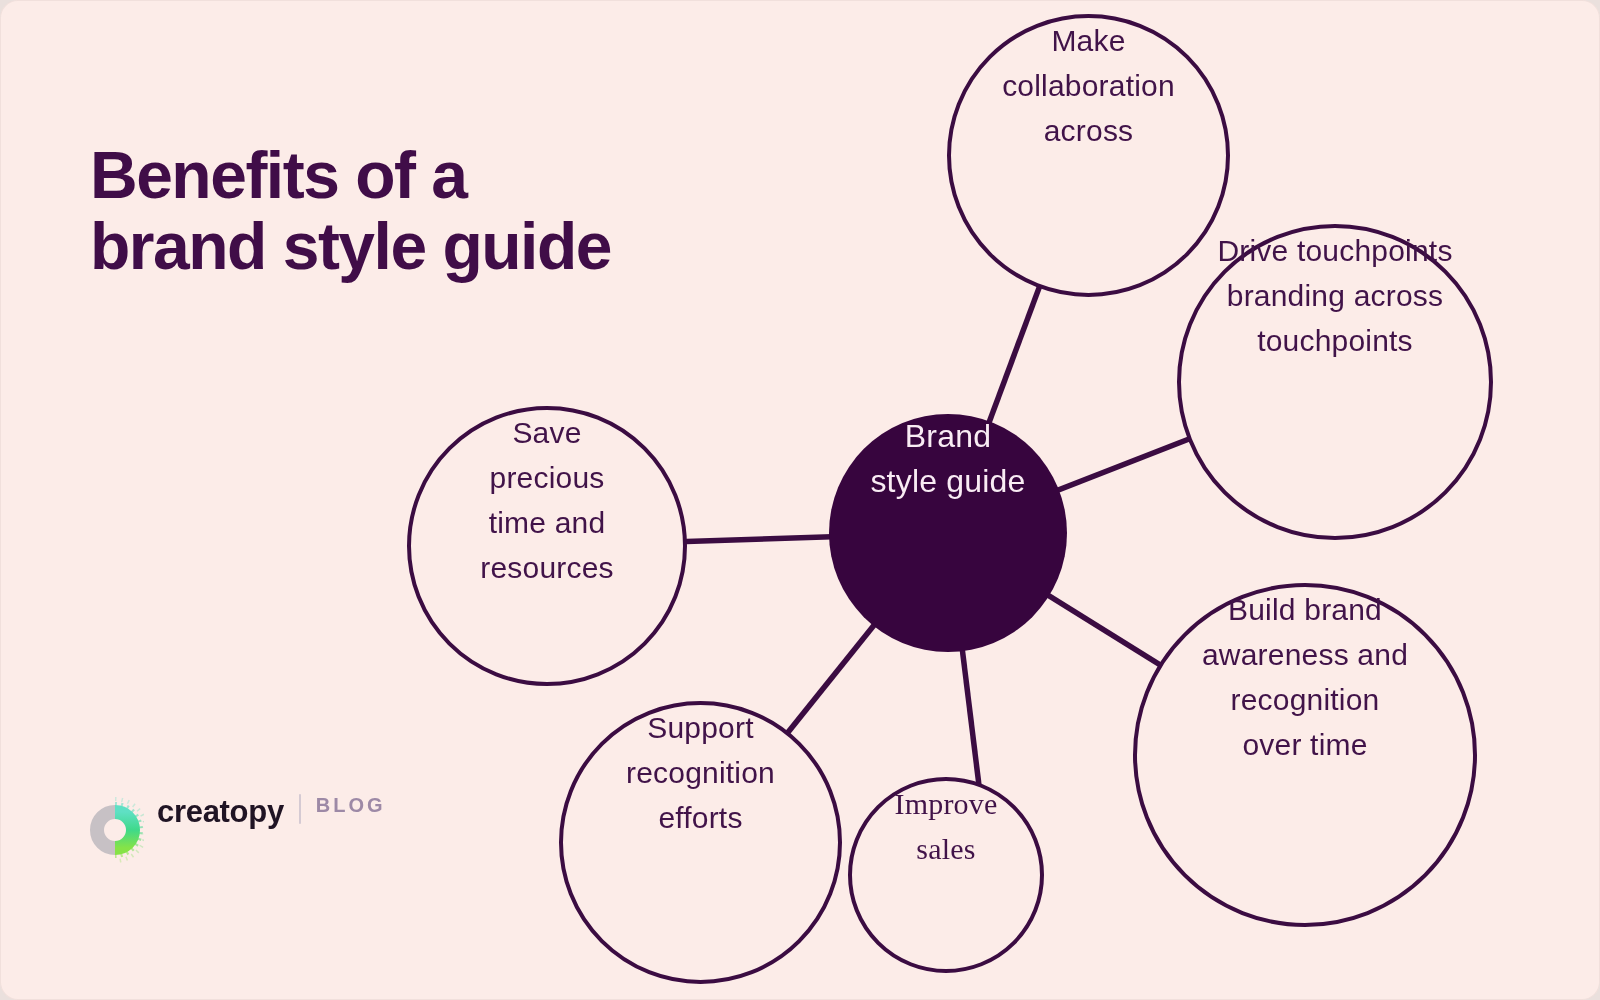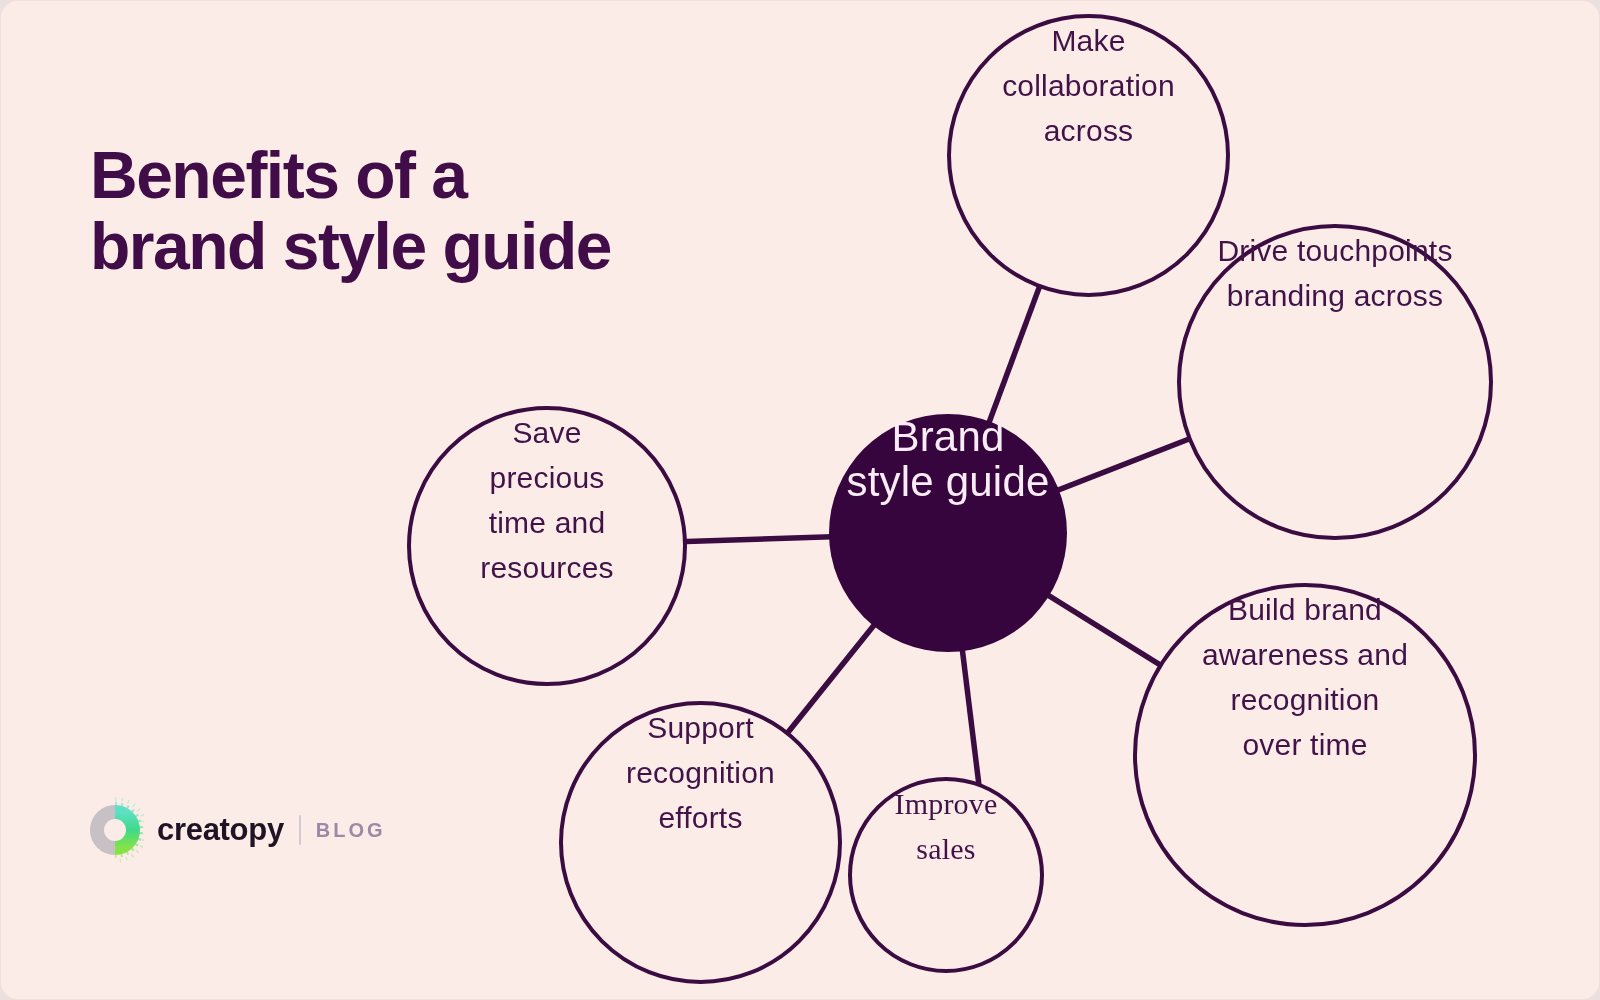--- a/index.html
+++ b/index.html
@@ -30,23 +30,23 @@
     font-size:66px;line-height:71px;font-weight:800;letter-spacing:-1.5px;
     color:var(--title);}
   .title span{display:block;}
   .node{position:absolute;border-radius:50%;display:flex;
     justify-content:center;text-align:center;}
   .satellite{border:4.5px solid var(--purple);background:var(--bg);z-index:2;}
   .center-node{background:var(--center-fill);z-index:3;}
   .node-label{font-size:30px;line-height:45px;letter-spacing:.2px;
     color:var(--purple-text);font-weight:400;}
   .node-label span{display:block;}
-  .center-node .node-label{font-size:42px;color:var(--center-text);}
+  .center-node .node-label{font-size:32px;color:var(--center-text);}
   .footer{position:absolute;left:86px;top:794px;height:72px;z-index:4;
-    display:flex;align-items:center;gap:13px;}
+    display:flex;align-items:flex-start;gap:13px;}
   .wordmark{font-size:31px;font-weight:700;letter-spacing:-0.3px;
     color:var(--wordmark);}
   .sep{width:2px;height:30px;background:var(--sep);border-radius:1px;margin:0 2px;}
   .blog-label{font-size:20px;font-weight:800;letter-spacing:3px;color:var(--blog);}
 </style>
 </head>
 <body>
 
 <div class="stage">
   <div class="card"></div>
@@ -70,20 +70,21 @@
       <span>Make</span>
       <span>collaboration</span>
       <span>across</span>
     </div>
   </div>
 
   <div class="node satellite" style="left:1177px;top:224px;width:316px;height:316px;">
     <div class="node-label">
       <span>Drive touchpoints</span>
       <span>branding across</span>
+      <span>touchpoints</span>
     </div>
   </div>
 
   <div class="node satellite" style="left:1133px;top:583px;width:344px;height:344px;">
     <div class="node-label">
       <span>Build brand</span>
       <span>awareness and</span>
       <span>recognition</span>
       <span>over time</span>
     </div>

